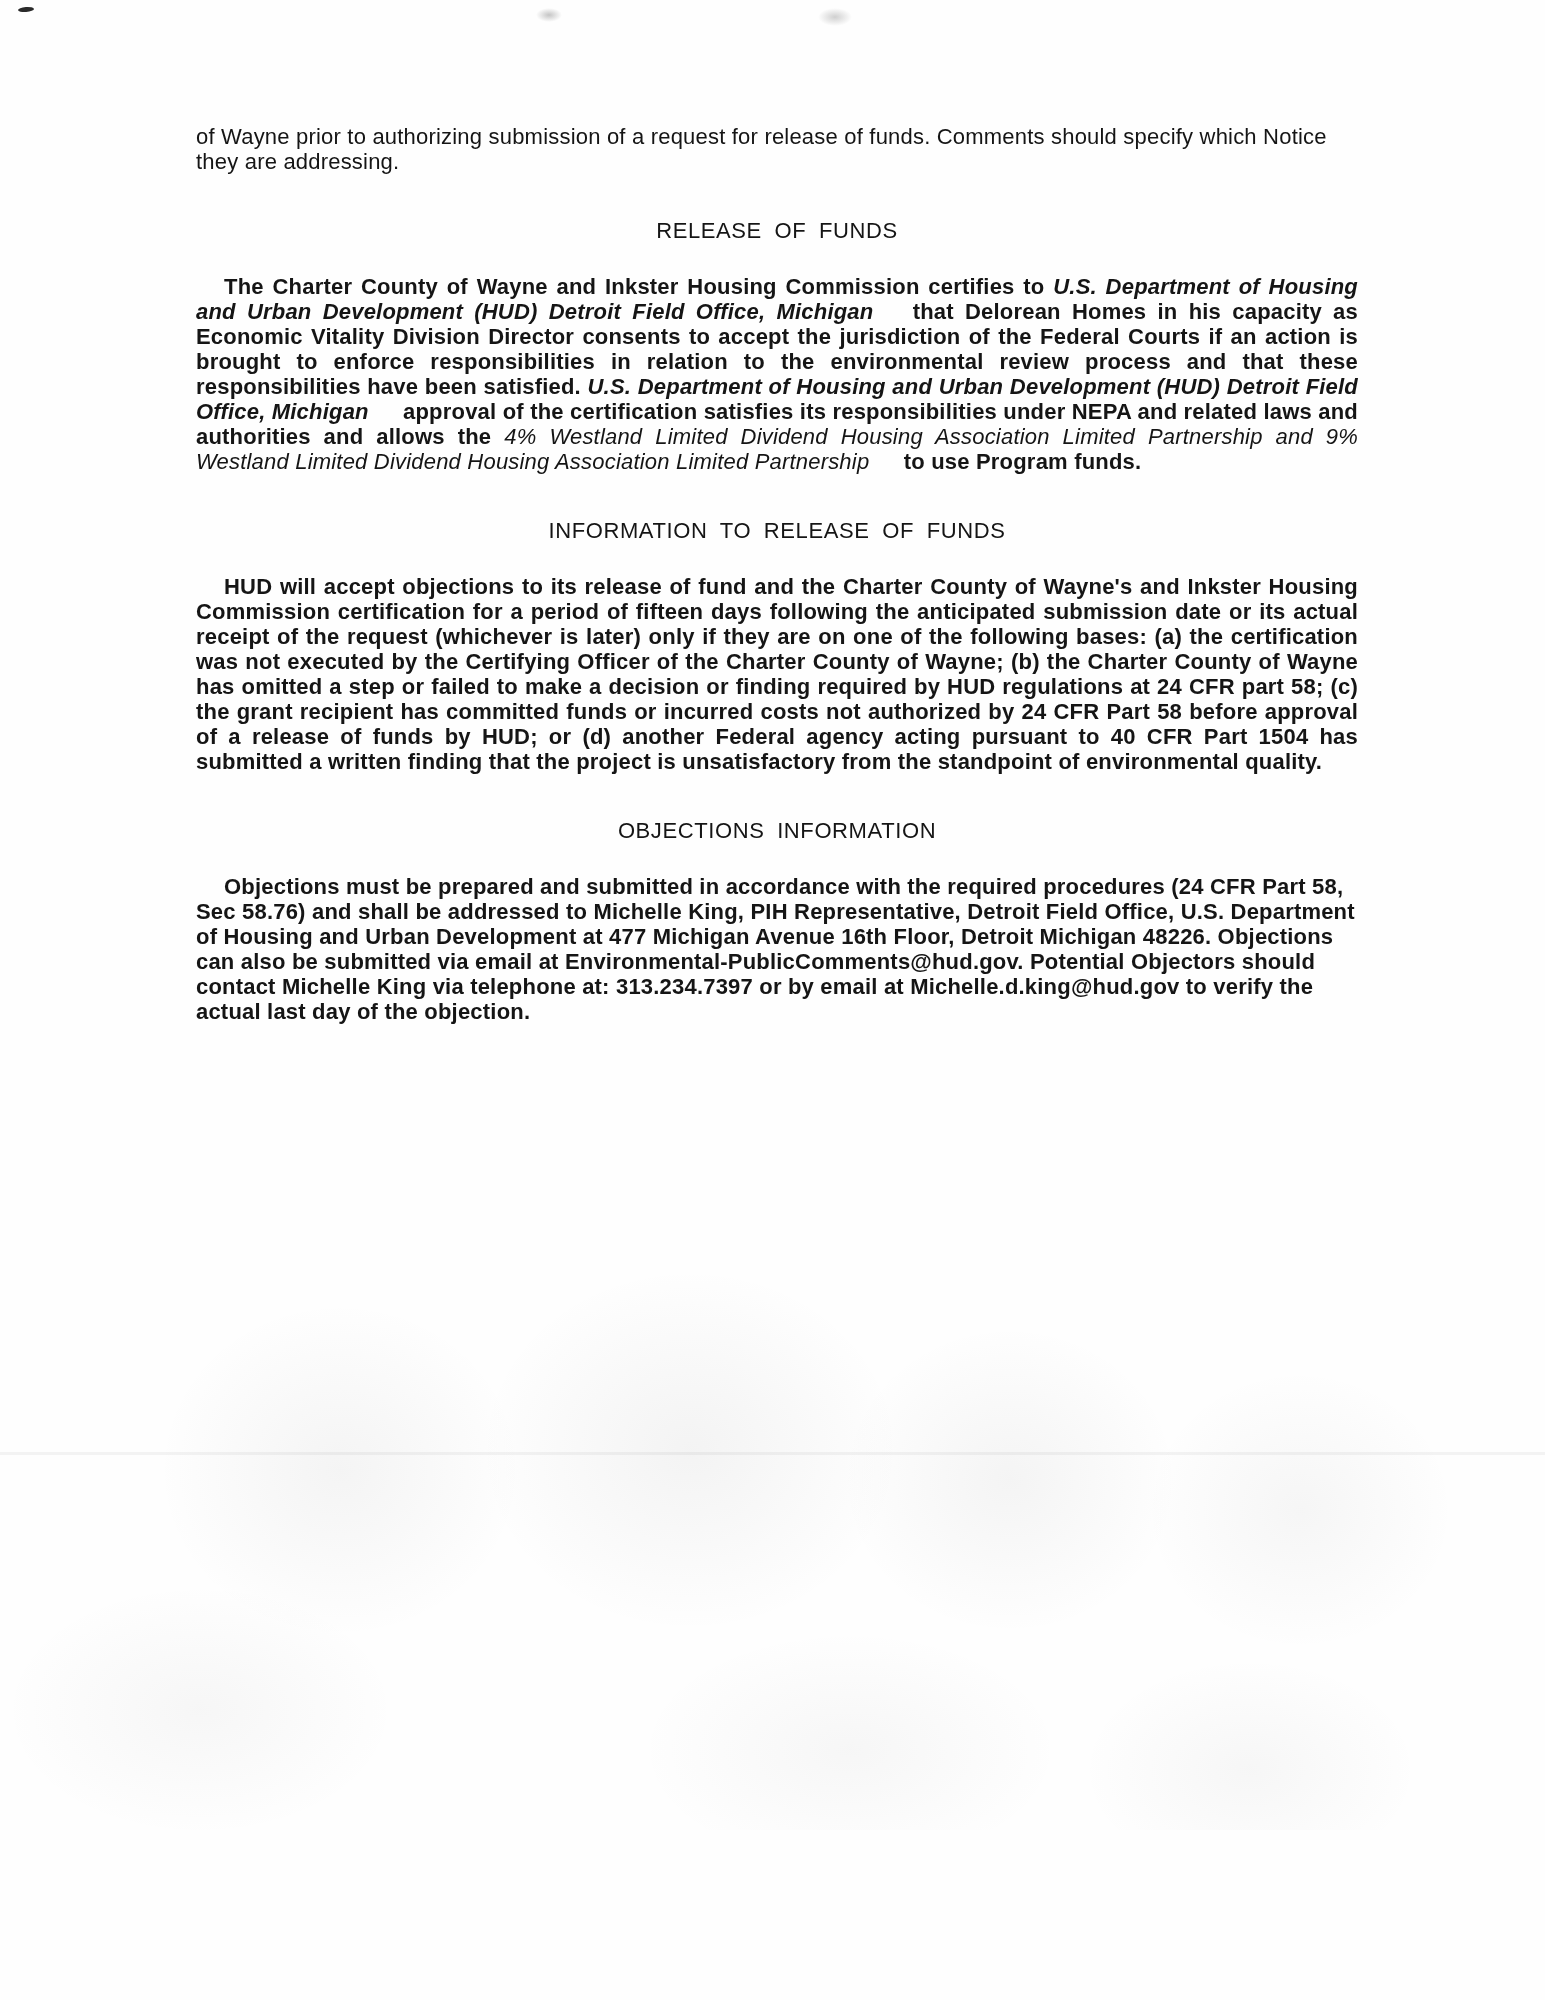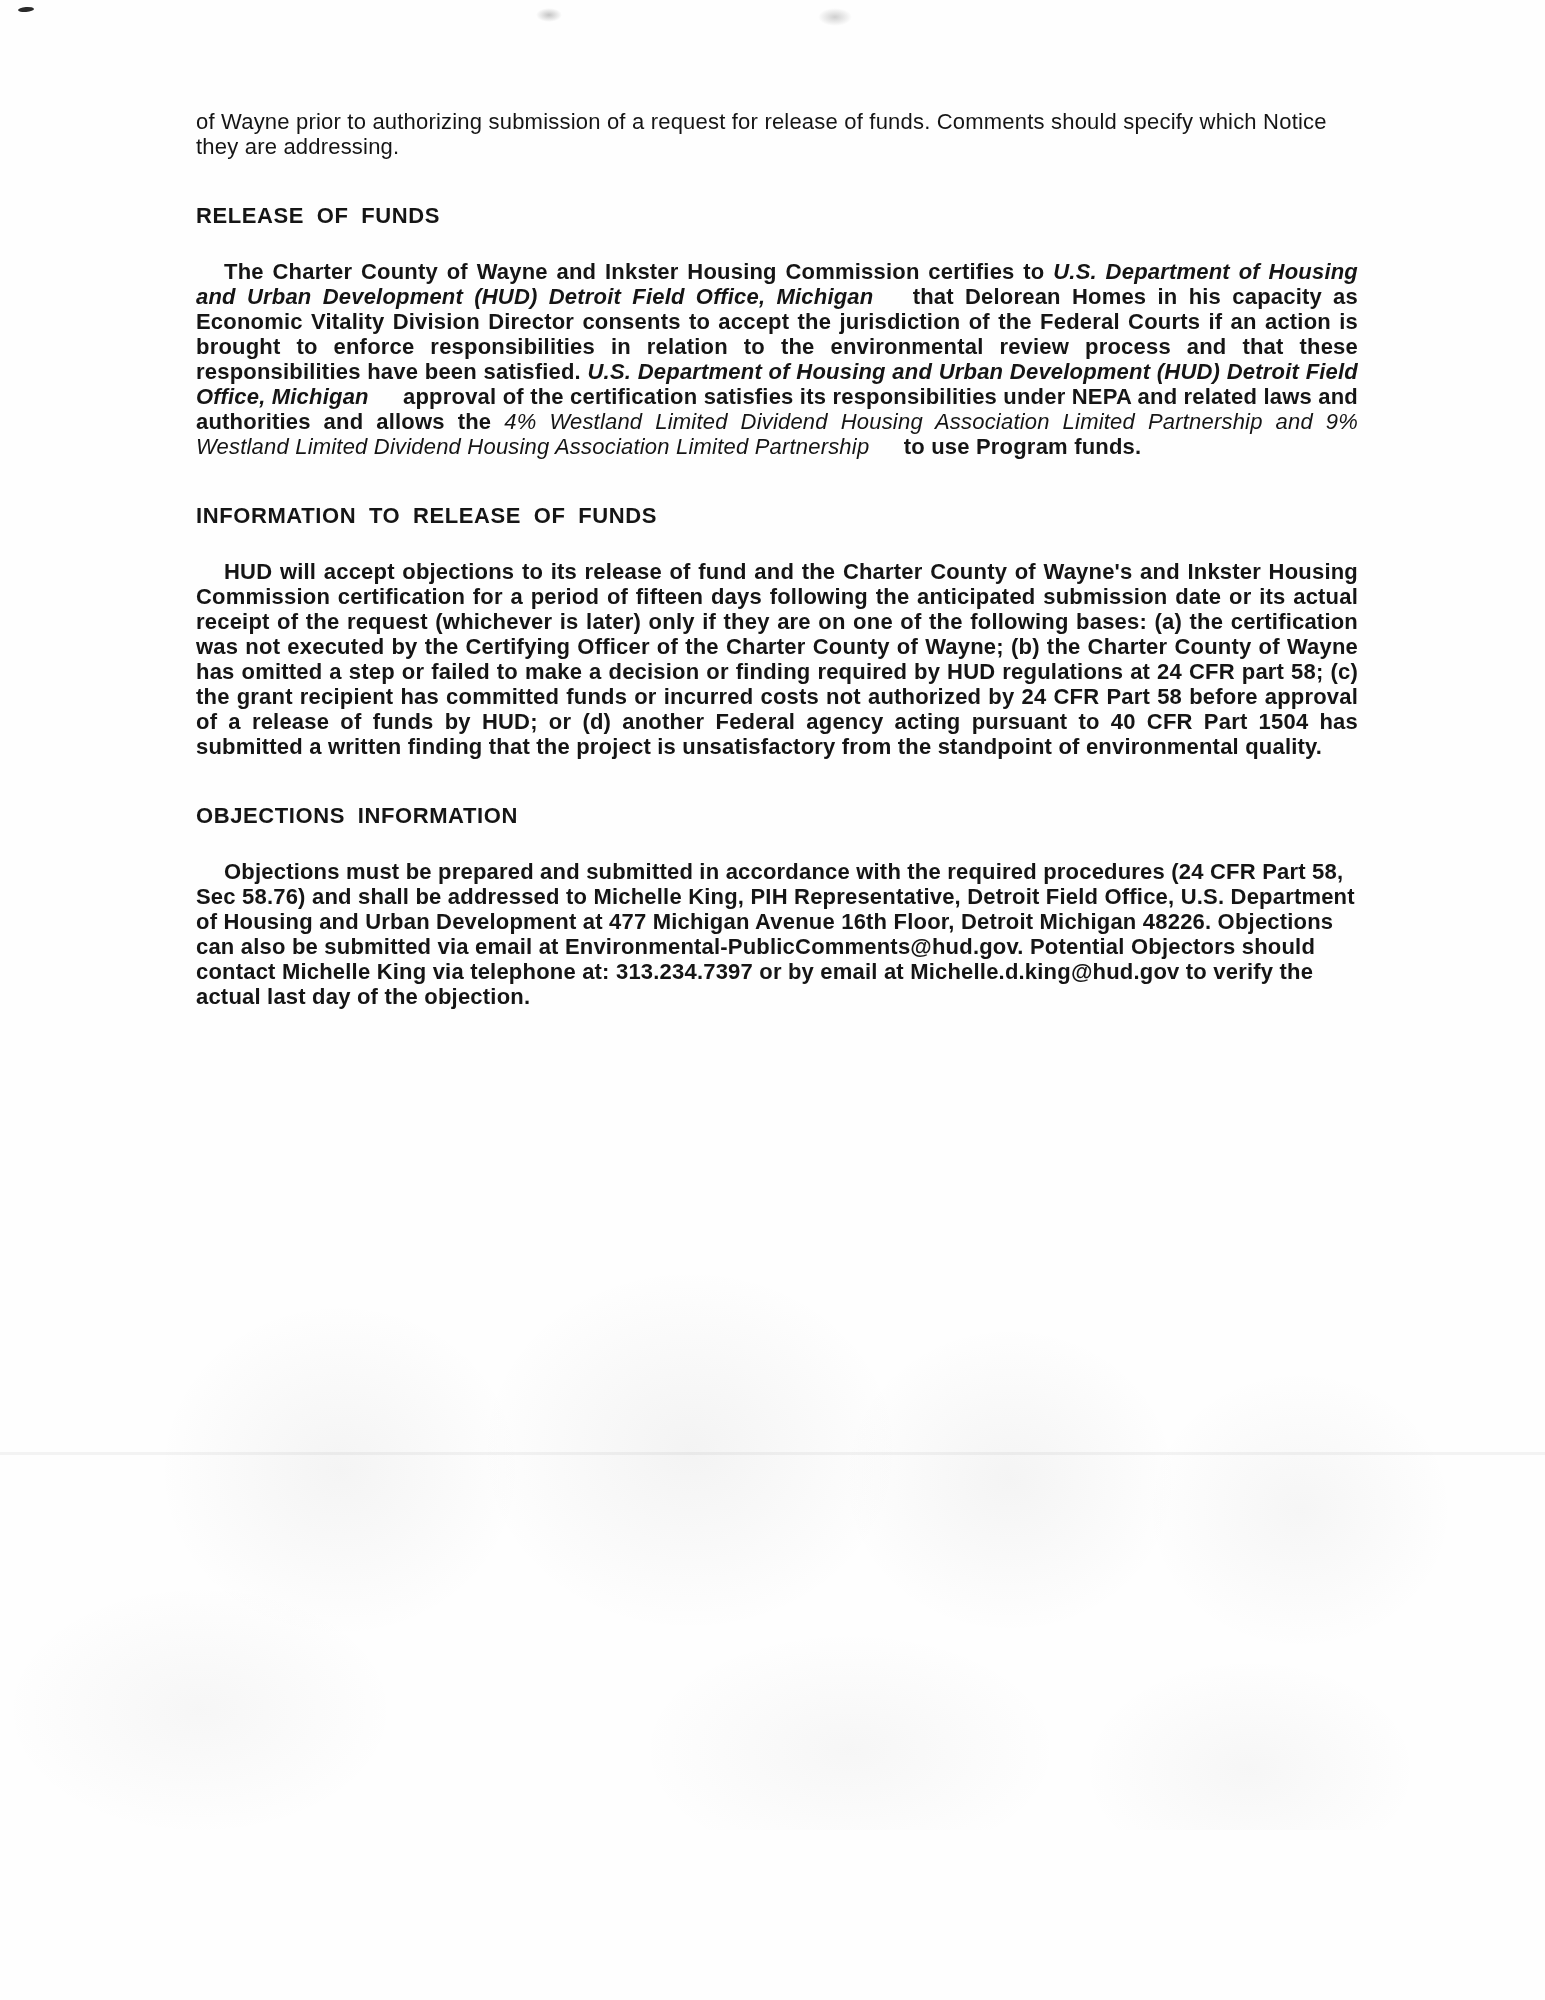--- a/index.html
+++ b/index.html
@@ -12,35 +12,35 @@
     width: 1545px;
     height: 2000px;
     background: #fefefe;
     overflow: hidden;
     font-family: "Liberation Sans", sans-serif;
     color: #151515;
   }
   .content {
     position: absolute;
     left: 196px;
-    top: 109px;
+    top: 124px;
     width: 1162px;
   }
   .body-text {
     font-size: 22px;
     line-height: 25px;
     letter-spacing: 0.2px;
     margin: 0;
   }
   .justified { text-align: justify; }
   .section-heading {
     font-size: 22px;
     line-height: 25px;
-    font-weight: 700;
-    text-align: left;
+    font-weight: 400;
+    text-align: center;
     letter-spacing: 0.6px;
     word-spacing: 6px;
     margin: 44px 0 31px 0;
   }
   .r-n  { font-style: normal;  font-weight: 700; margin-left: 28px; }
   .r-bi { font-style: italic;  font-weight: 700; }
   .r-i  { font-style: italic;  font-weight: 400; }
 
   
   .mark {

